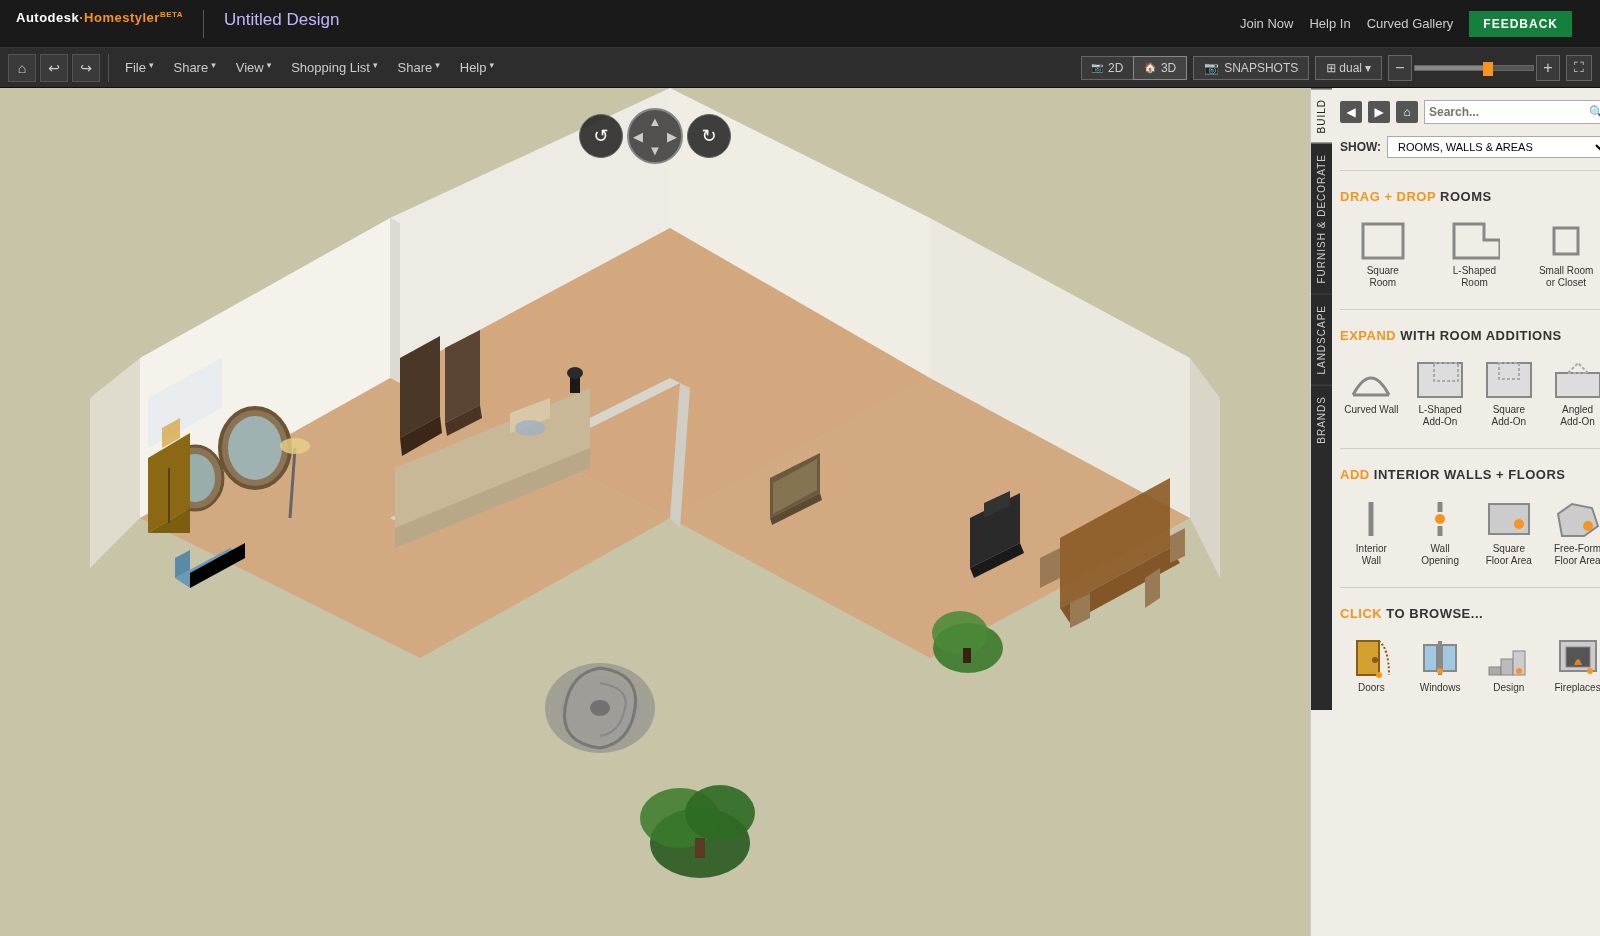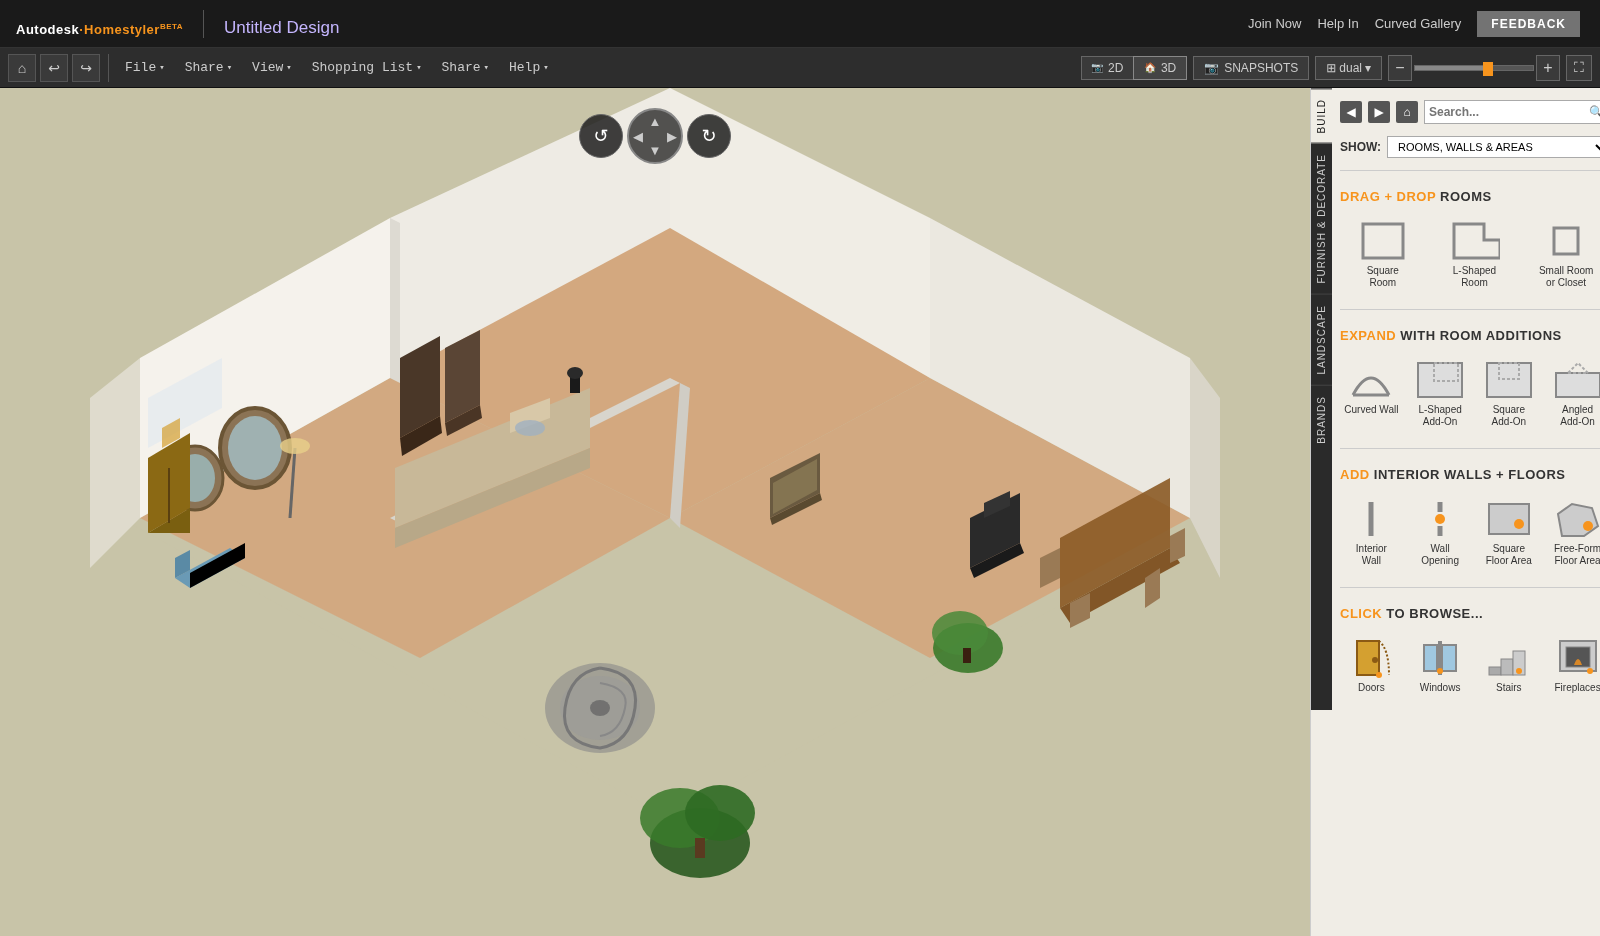--- a/index.html
+++ b/index.html
@@ -10,21 +10,21 @@
       background: #1a1a1a;
       height: 48px;
       display: flex;
       align-items: center;
       padding: 0 16px;
       border-bottom: 1px solid #333;
       position: relative;
     }
     #logo-area {
       display: flex;
-      align-items: flex-end;
+      align-items: flex-start;
       gap: 8px;
     }
     #autodesk-logo {
       color: #fff;
       font-size: 13px;
       font-weight: bold;
       letter-spacing: 0.5px;
     }
     #autodesk-logo sup.beta {
       font-size: 8px;
@@ -37,33 +37,33 @@
       background: #555;
       margin: 0 12px;
     }
     #design-title {
       color: #fff;
       font-size: 18px;
       font-weight: normal;
     }
     #top-right-actions {
       position: absolute;
-      right: 20px;
+      right: 28px;
       display: flex;
       align-items: center;
       gap: 16px;
     }
     .top-link {
       color: #ccc;
       font-size: 13px;
       cursor: pointer;
       text-decoration: none;
     }
     #feedback-btn {
-      background: #737373;
+      background: #15803d;
       color: #fff;
       font-size: 12px;
       font-weight: bold;
       padding: 6px 14px;
       border: none;
       cursor: pointer;
       letter-spacing: 1px;
       text-transform: uppercase;
     }
 
@@ -91,23 +91,21 @@
     }
     .toolbar-sep { width: 1px; height: 28px; background: #555; margin: 0 4px; }
     .toolbar-menu-btn {
       background: none;
       border: none;
       color: #ccc;
       font-size: 13px;
       cursor: pointer;
       padding: 4px 8px;
       display: flex;
-      align-items: center;
       gap: 3px;
-      font-family: Liberation Mono, monospace;
     }
     .dropdown-arrow { font-size: 9px; }
     #toolbar-right {
       margin-left: auto;
       display: flex;
       align-items: center;
       gap: 6px;
     }
     .view-btn {
       background: #3a3a3a;
@@ -824,21 +822,21 @@
 
           <div class="grid-item">
             <div class="grid-item-icon">
               <svg viewBox="0 0 52 42" class="icon-shape">
                 <rect x="6" y="30" width="12" height="8" fill="#aaa" stroke="#888" stroke-width="1"></rect>
                 <rect x="18" y="22" width="12" height="16" fill="#bbb" stroke="#888" stroke-width="1"></rect>
                 <rect x="30" y="14" width="12" height="24" fill="#ccc" stroke="#888" stroke-width="1"></rect>
                 <circle cx="36" cy="34" r="3" fill="#f7941d"></circle>
               </svg>
             </div>
-            <span class="grid-item-label">Stairs</span>
+            <span class="grid-item-label">Design</span>
           </div>
 
           <div class="grid-item">
             <div class="grid-item-icon">
               <svg viewBox="0 0 52 42" class="icon-shape">
                 <rect x="8" y="4" width="36" height="30" fill="#ccc" stroke="#888" stroke-width="2"></rect>
                 <rect x="14" y="10" width="24" height="20" fill="#555" stroke="#888" stroke-width="1"></rect>
                 <path d="M22,28 Q26,16 30,28" fill="#f7941d" opacity="0.8"></path>
                 <circle cx="38" cy="34" r="3" fill="#f7941d"></circle>
               </svg>

